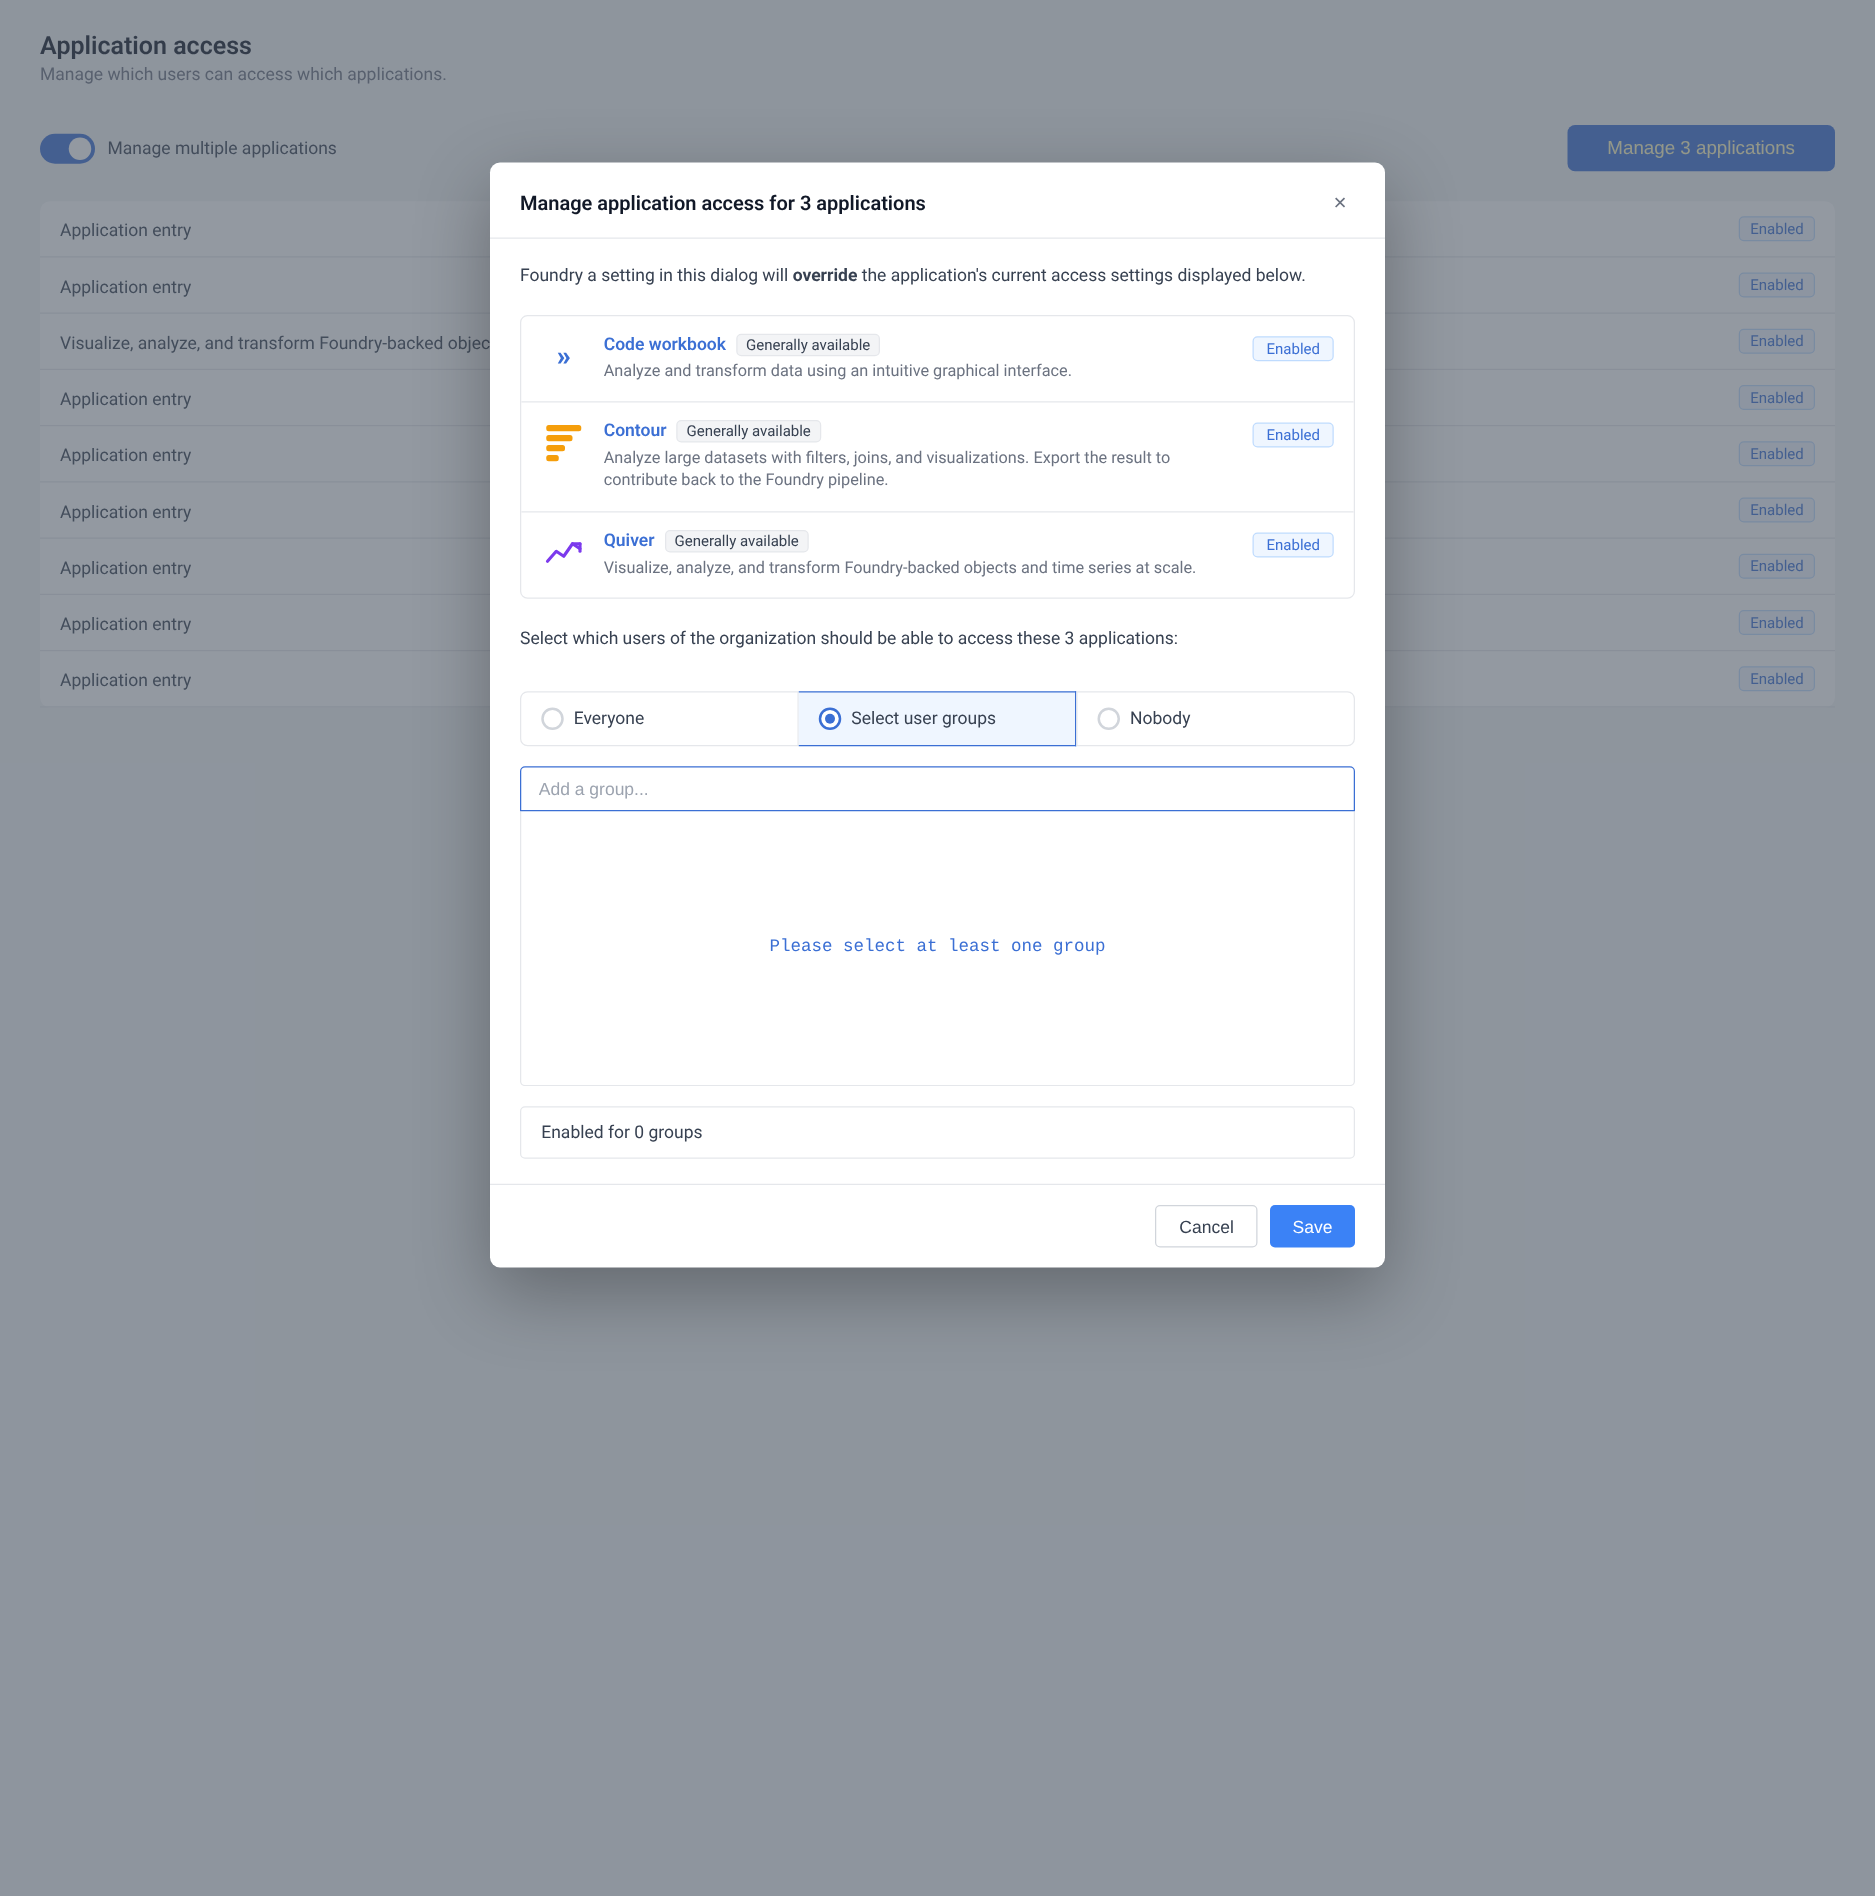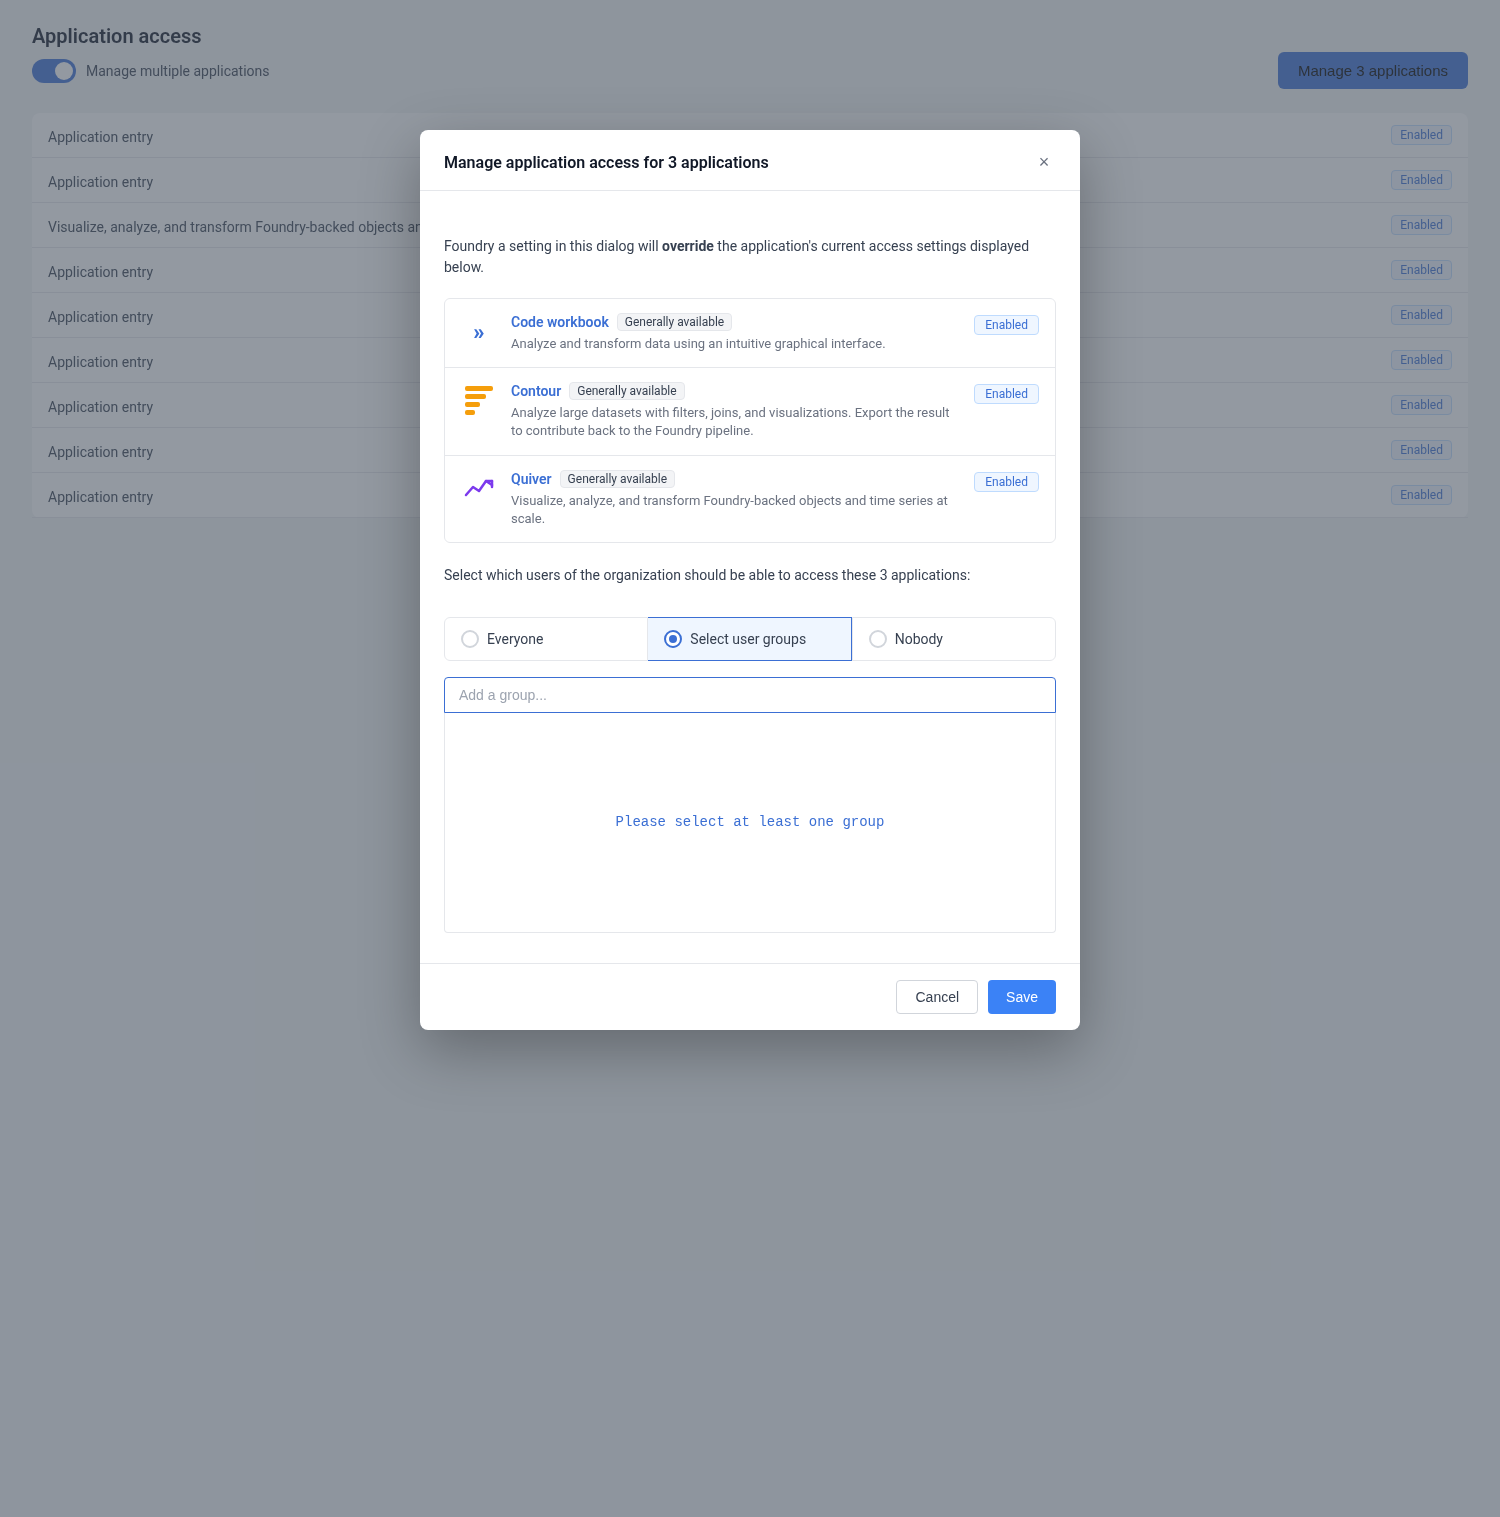--- a/index.html
+++ b/index.html
@@ -59,23 +59,23 @@
       right: 3px;
     }
 
     .toggle-label {
       font-size: 14px;
       color: #374151;
     }
 
     .manage-btn {
       background: #3b6fd4;
-      color: #000000;
+      color: #fef9c3;
       border: none;
-      padding: 10px 20px;
+      padding: 10px 32px;
       border-radius: 6px;
       font-size: 15px;
       font-weight: 500;
       cursor: pointer;
     }
 
     .bg-table-rows {
       background: white;
       border-radius: 8px;
     }
@@ -121,27 +121,26 @@
       align-items: flex-start;
       justify-content: center;
       padding-top: 130px;
       z-index: 10;
     }
 
     
     .modal {
       background: white;
       border-radius: 8px;
-      width: 660px;
+      width: 716px;
       max-height: 900px;
       box-shadow: 0 20px 60px rgba(0,0,0,0.3);
       position: relative;
       display: flex;
       flex-direction: column;
-      gap: 25px;
     }
 
     .modal-header {
       display: flex;
       align-items: center;
       justify-content: space-between;
       padding: 20px 24px 16px;
       border-bottom: 1px solid #e5e7eb;
     }
 
@@ -425,20 +424,21 @@
       background: #f3f4f6;
       z-index: 1;
     }
   </style>
 </head>
 <body>
 
 <div class="bg-content">
   <div style="padding: 24px 32px;">
     <div class="page-title">Application access</div>
+    <div class="page-subtitle">Manage which users can access which applications.</div>
 
     <div class="page-toolbar">
       <div class="toggle-row">
         <div class="toggle-switch"></div>
         <span class="toggle-label">Manage multiple applications</span>
       </div>
       <button class="manage-btn">Manage 3 applications</button>
     </div>
 
     <div class="bg-table-rows">

